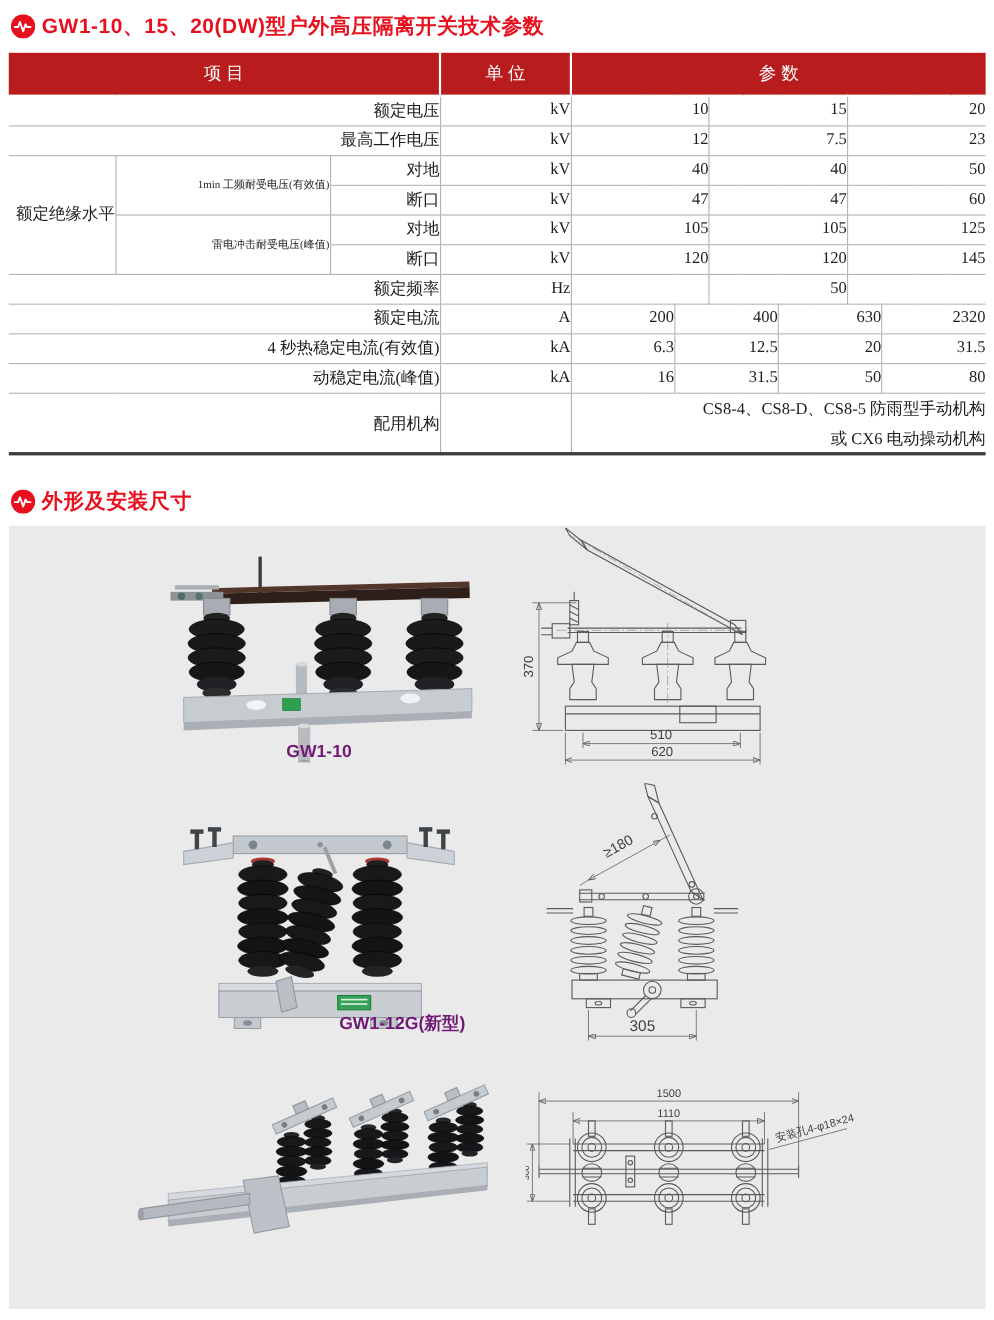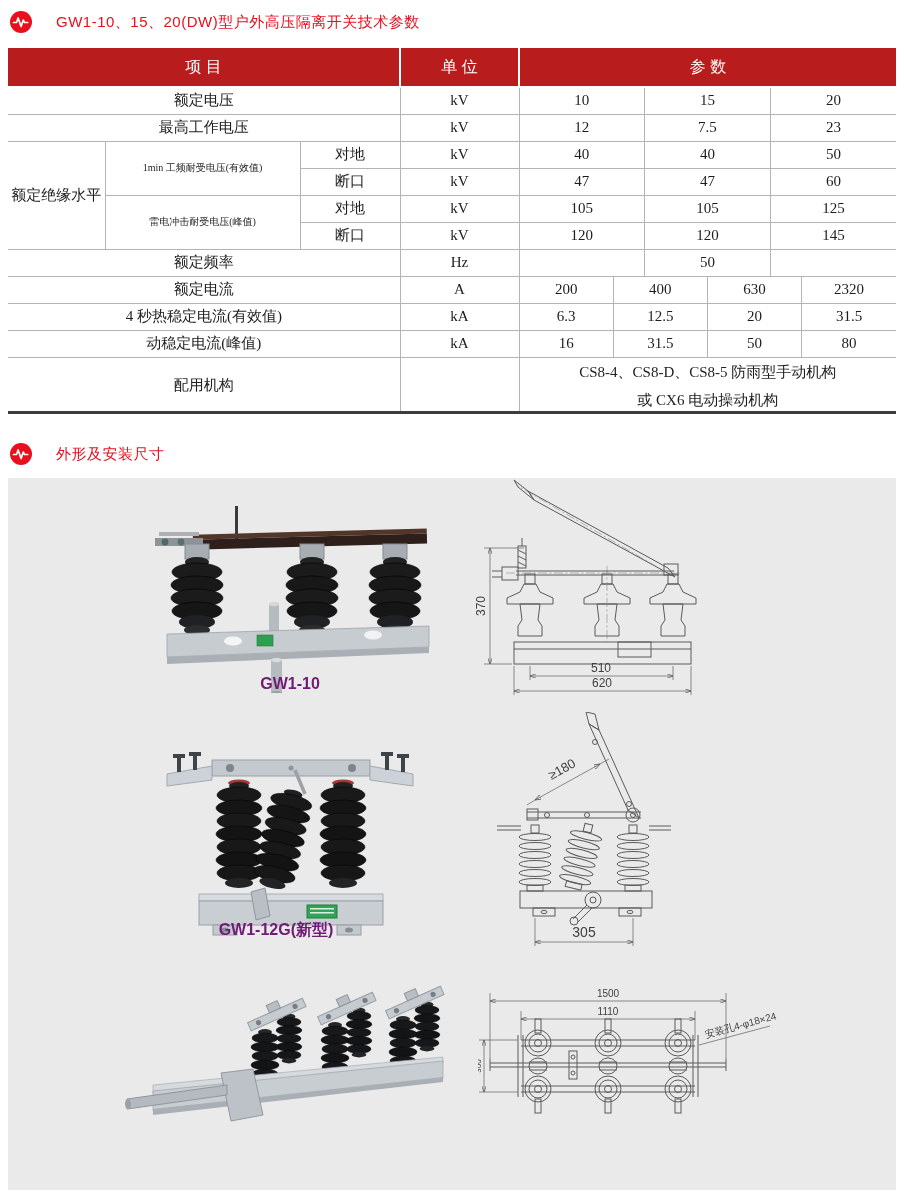--- a/index.html
+++ b/index.html
@@ -1,30 +1,30 @@
 <!DOCTYPE html>
 <html><head>
 <meta charset="utf-8">
 <style>
   html,body { margin:0; padding:0; background:#fff; }
   body { font-family:"Liberation Sans","DejaVu Sans",sans-serif; }
   .page { position:relative; width:904px; height:1200px; background:#ffffff; overflow:hidden; }
 
   
-  .sec-head { position:absolute; display:flex; align-items:center; gap:24px;
-              color:#e8101e; font-weight:normal; font-size:15px; letter-spacing:0.5px; }
+  .sec-head { position:absolute; display:flex; align-items:center; gap:6px;
+              color:#e8101e; font-weight:bold; font-size:19px; letter-spacing:0.5px; }
   .sec-head .ic { width:22px; height:22px; flex:0 0 22px; }
   #head1 { left:10px; top:11px; }
   #head2 { left:10px; top:443px; }
 
   
   table.params { position:absolute; left:8px; top:48px; width:888px;
                  border-collapse:collapse; border-style:hidden; table-layout:fixed;
                  font-family:"Liberation Serif","DejaVu Serif",serif; font-size:15px; color:#1d1d1d; }
-  table.params td { border:1px solid #b4b4b4; text-align:center; padding:0; overflow:hidden; }
+  table.params td { border:1px solid #b4b4b4; text-align:right; padding:0; overflow:hidden; }
   table.params th { background:#b91c1c; color:#ffffff; font-weight:normal;
                     font-family:"Liberation Sans","DejaVu Sans",sans-serif; font-size:16px;
                     border:0; border-left:2px solid #ffffff; border-bottom:2px solid #ffffff; height:36px; }
   table.params th:first-child { border-left:0; }
   td.lab { text-align:left; padding-left:14px; }
   td.ins-lab { text-align:left; padding:0 26px 0 16px; line-height:21px;margin-left:36px; }
   td.grp { text-align:left; padding-left:8px; font-size:10px; }
   .mech div { height:28px; line-height:28px; }
   .tbl-bottom-bar { position:absolute; left:8px; top:411px; width:888px; height:3px; background:#3c3c3c; }
 
@@ -32,21 +32,21 @@
   .panel { position:absolute; left:8px; top:478px; width:888px; height:712px; background:#eaeaea; }
 
   .fig { position:absolute; }
   .fig-label { position:absolute; text-align:center; color:#701a75; font-size:16px;
                font-family:"Liberation Sans","DejaVu Sans",sans-serif;font-weight:bold; }
   #photo1 { left:145px; top:488px; }
   #draw1  { left:468px; top:478px; }
   #label1 { left:145px; top:675px; width:290px; }
   #photo2 { left:155px; top:740px; }
   #draw2  { left:483px; top:712px; }
-  #label2 { left:141px; top:920px; width:270px; }
+  #label2 { left:153px; top:920px; width:270px;text-align:right; }
   #photo3 { left:125px; top:985px; }
   #draw3  { left:478px; top:985px; }
   #label3 { left:125px; top:1149px; width:340px; }
 
   
   .cad line, .cad path, .cad rect, .cad circle, .cad ellipse, .cad polygon, .cad polyline
       { stroke:#5a5a5a; stroke-width:1; fill:none; }
   .cad .dim { stroke:#6e6e6e; stroke-width:0.8; }
   .cad text { stroke:none; fill:#3f3f3f; font-family:"Liberation Sans","DejaVu Sans",sans-serif; }
   .cad .cl { stroke:#8a8a8a; stroke-width:0.6; stroke-dasharray:9 2.5 2 2.5; }

